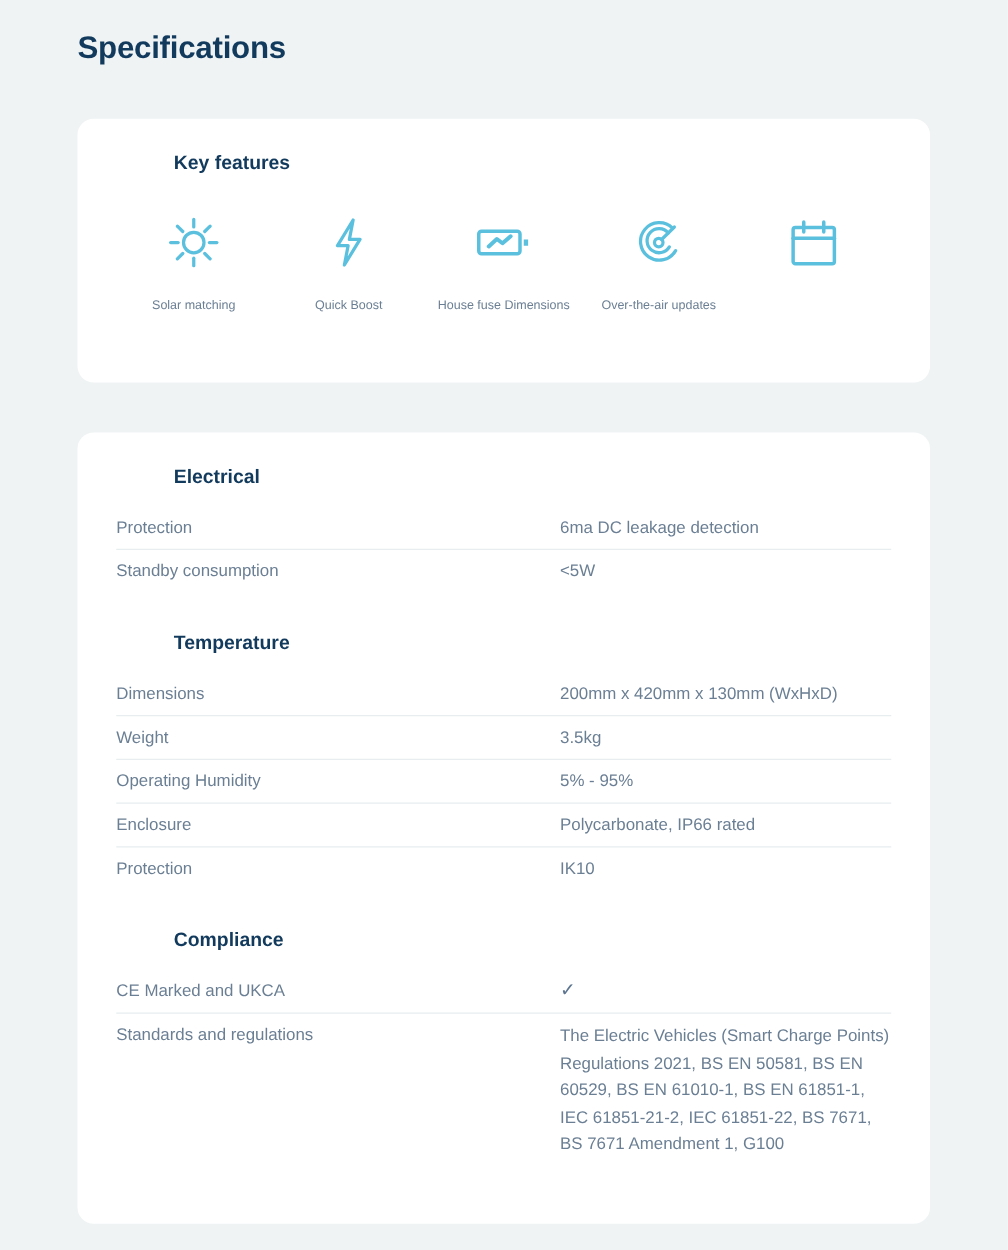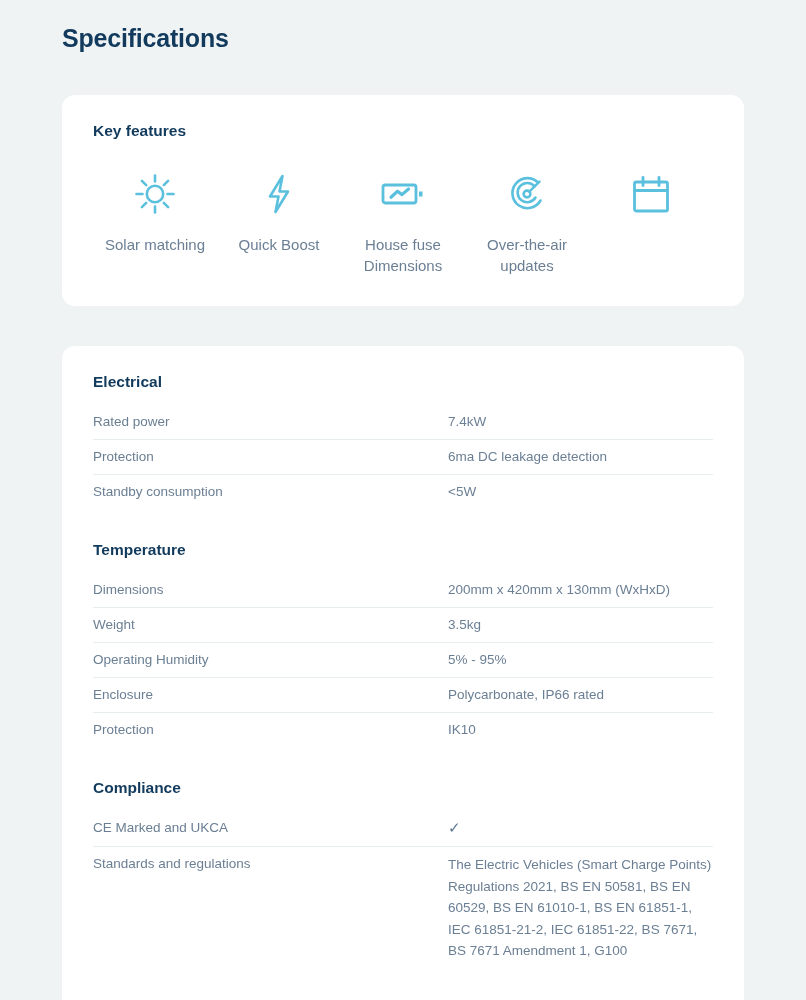--- a/index.html
+++ b/index.html
@@ -39,20 +39,21 @@
   }
 
   #card-features { top: 95px; height: 211px; }
   #card-specs    { top: 346px; min-height: 629px; padding-bottom: 46px; }
 
   .card-heading {
     font-size: 15.5px;
     font-weight: bold;
     color: #123a5c;
     padding: 0;
+    margin-left: 46px;
   }
 
   #card-features .card-heading {
     position: absolute;
     left: 31px;
     top: 27px;
   }
 
   .features-row {
     position: absolute;
@@ -73,21 +74,21 @@
 
   .feature-icon {
     height: 48px;
     display: flex;
     align-items: center;
     justify-content: center;
   }
 
   .feature-label {
     margin-top: 16px;
-    font-size: 15px;
+    font-size: 10px;
     line-height: 21px;
     color: #6b7f94;
     text-align: center;
     max-width: 110px;
   }
 
   
   .spec-section { padding: 0 31px; }
   .spec-section .card-heading { margin-bottom: 14px; }
   #card-specs .spec-section:first-of-type { padding-top: 27px; }
@@ -196,24 +197,20 @@
     </div>
   </section>
 
   <section class="card" id="card-specs">
 
     <div class="spec-section">
       <h2 class="card-heading">Electrical</h2>
       <table class="spec-table">
           <tbody>
         <tr class="spec-row">
-          <td class="spec-key">Rated power</td>
-          <td class="spec-val">7.4kW</td>
-        </tr>
-        <tr class="spec-row">
           <td class="spec-key">Protection</td>
           <td class="spec-val">6ma DC leakage detection</td>
         </tr>
         <tr class="spec-row">
           <td class="spec-key">Standby consumption</td>
           <td class="spec-val">&lt;5W</td>
         </tr>
       </tbody>
         </table>
     </div>

